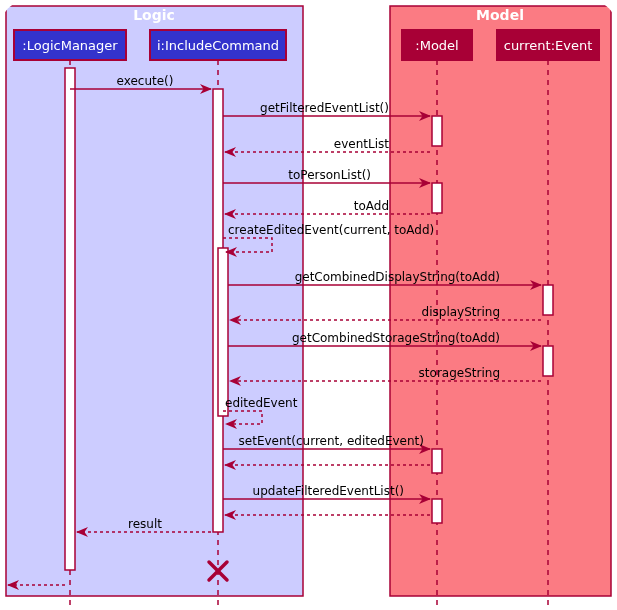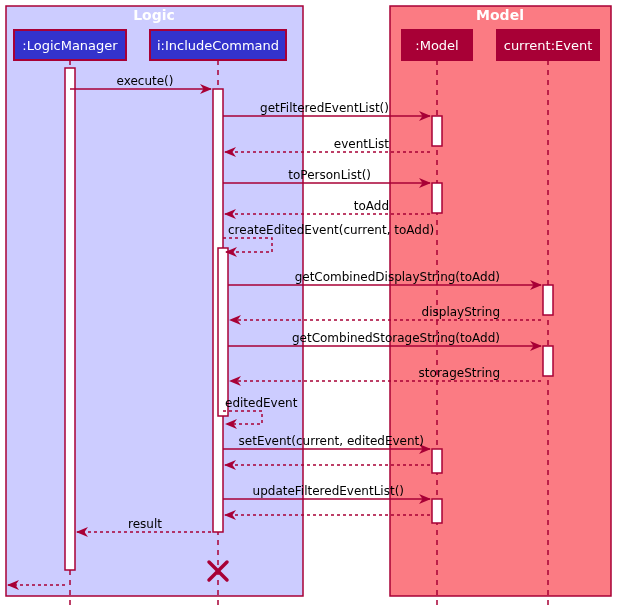--- a/index.html
+++ b/index.html
@@ -9,20 +9,21 @@
   }
   body {
     font-family: "DejaVu Sans", sans-serif;
   }
   #diagram-root {
     position: relative;
     width: 617px;
     height: 610px;
     background: #ffffff;
     overflow: hidden;
+    border-radius: 28px;
   }
   #diagram-svg {
     position: absolute;
     left: 0;
     top: 0;
   }
   .pkg-title {
     font-size: 14px;
     font-weight: bold;
     fill: #ffffff;

